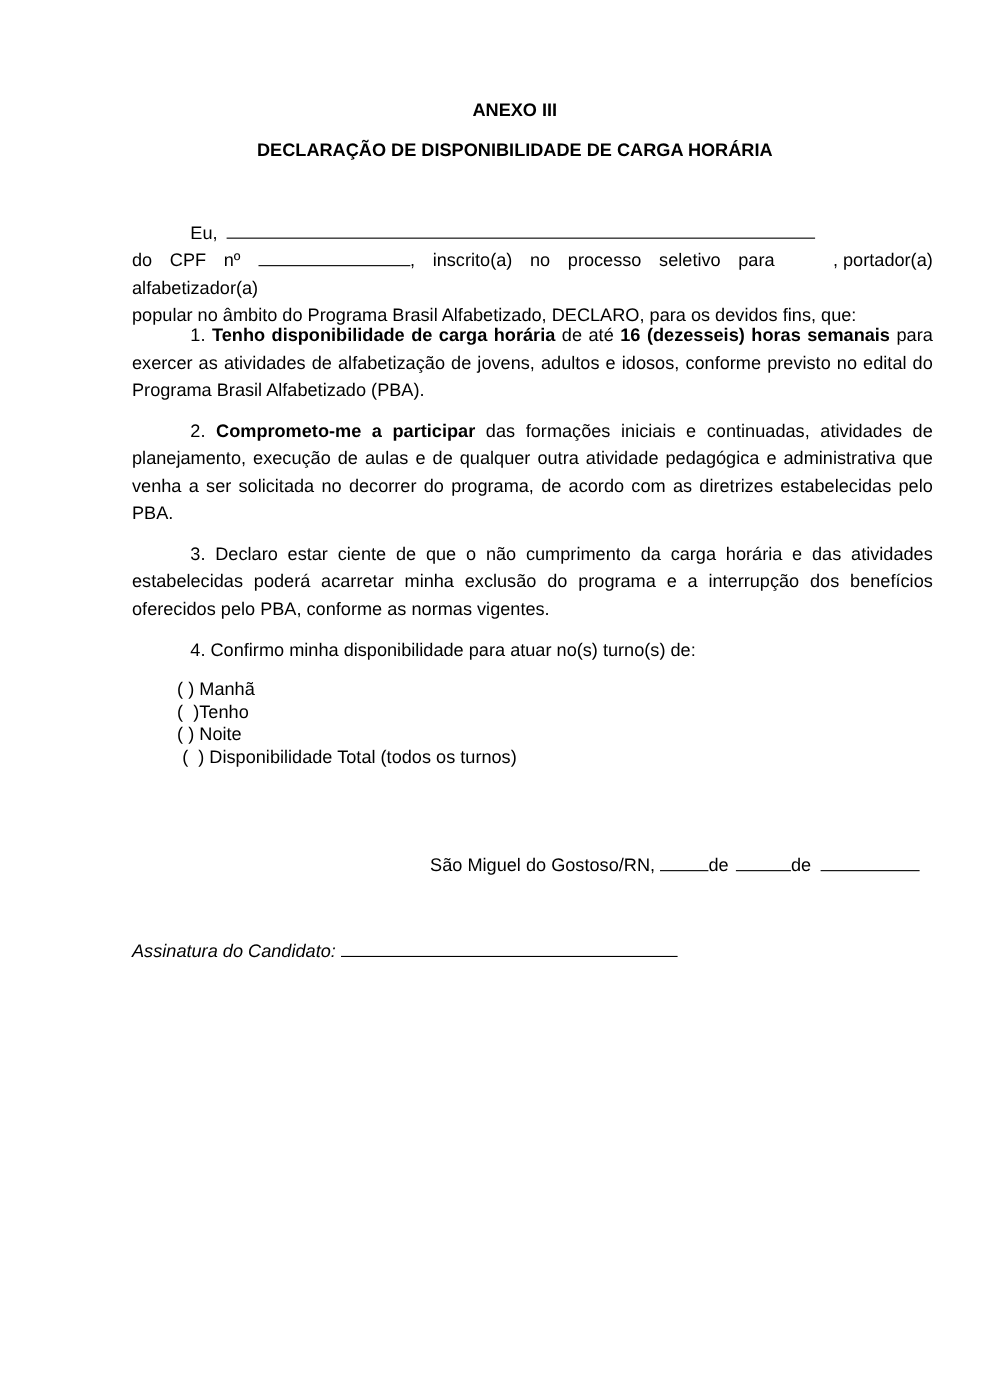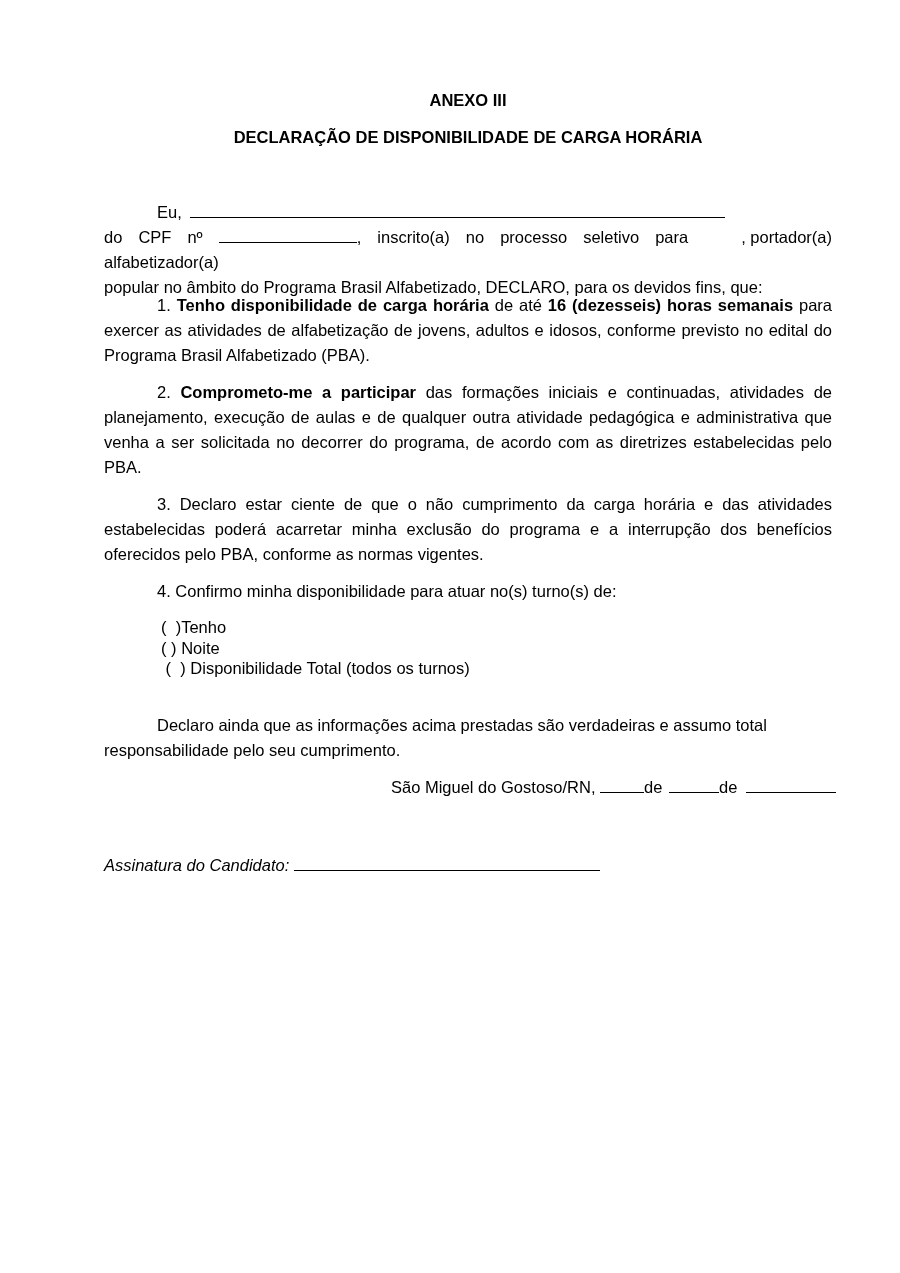--- a/index.html
+++ b/index.html
@@ -2,21 +2,21 @@
 <html><head>
 <meta charset="utf-8">
 <style>
   html, body { margin: 0; padding: 0; background: #ffffff; }
   body { width: 900px; height: 1273px; position: relative; overflow: hidden;
          font-family: "Liberation Sans", sans-serif; color: #000; }
   .page { position: absolute; left: 0; top: 0; width: 900px; height: 1065px; background: #fff; }
   .title { position: absolute; left: 0; width: 936px; text-align: center; font-weight: bold; font-size: 16.5px; }
   .t1 { top: 91px; }
   .t2 { top: 128px; }
-  .body { position: absolute; left: 104px; width: 728px; font-size: 16.5px; line-height: 25px; }
+  .body { position: absolute; left: 120px; width: 728px; font-size: 16.5px; line-height: 25px; }
   .para { text-align: justify; margin: 0; }
   .indent { text-indent: 53px; }
   .blank { display: inline-block; border-bottom: 1.6px solid #000; height: 16px; vertical-align: baseline; }
   .blank-thin { display: inline-block; border-bottom: 1px solid #000; height: 16px; vertical-align: baseline; }
   .opts { position: absolute; left: 161px; top: 617px; font-size: 16.5px; line-height: 20.7px; }
   .opt { white-space: pre; }
   b { font-weight: bold; }
   .center { text-align: right; }
 </style>
 </head>
@@ -59,28 +59,26 @@
     </p>
   </div>
 
   <div class="body" style="top:579px;">
     <p class="para indent">
       <span>4.</span><span> Confirmo minha disponibilidade para atuar no(s) turno(s) de:</span>
     </p>
   </div>
 
   <div class="opts">
+    <div class="opt">( ) Manhã</div>
     <div class="opt">(  )Tenho</div>
     <div class="opt">( ) Noite</div>
     <div class="opt"> (  ) Disponibilidade Total (todos os turnos)</div>
   </div>
 
-  <div class="body" style="top:713px;">
-    <p class="para indent" style="text-align:left;">Declaro ainda que as informações acima prestadas são verdadeiras e assumo total responsabilidade pelo seu  cumprimento.</p>
-  </div>
 
   <div class="body center" style="top:775px; left:108px; width:728px;">
     <span>São Miguel do Gostoso/RN,</span>
     <span class="blank" style="width:44px;"></span><span>de</span>
     <span class="blank" style="width:50px; margin-left:2px;"></span><span>de</span>
     <span class="blank-thin" style="width:90px; margin-left:4px;"></span>
   </div>
 
   <div class="body" style="top:853px;font-style:italic;">
     <span>Assinatura do Candidato:</span>

